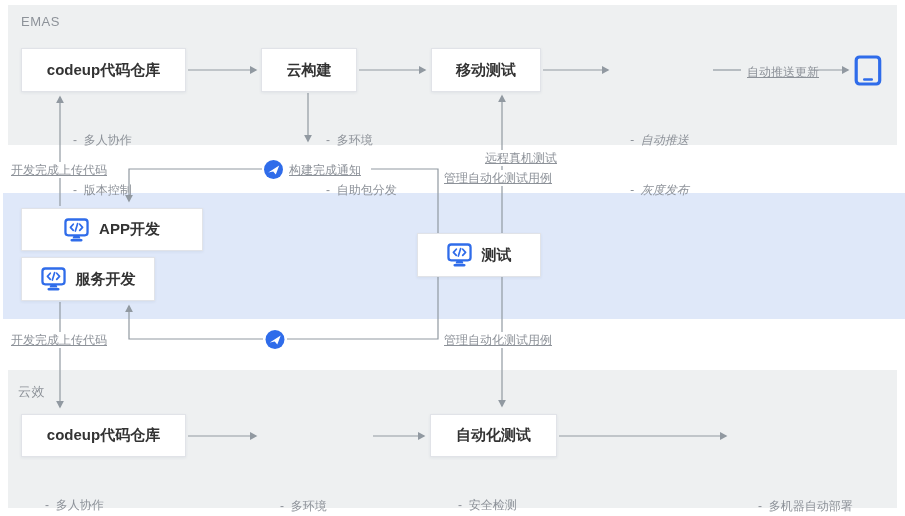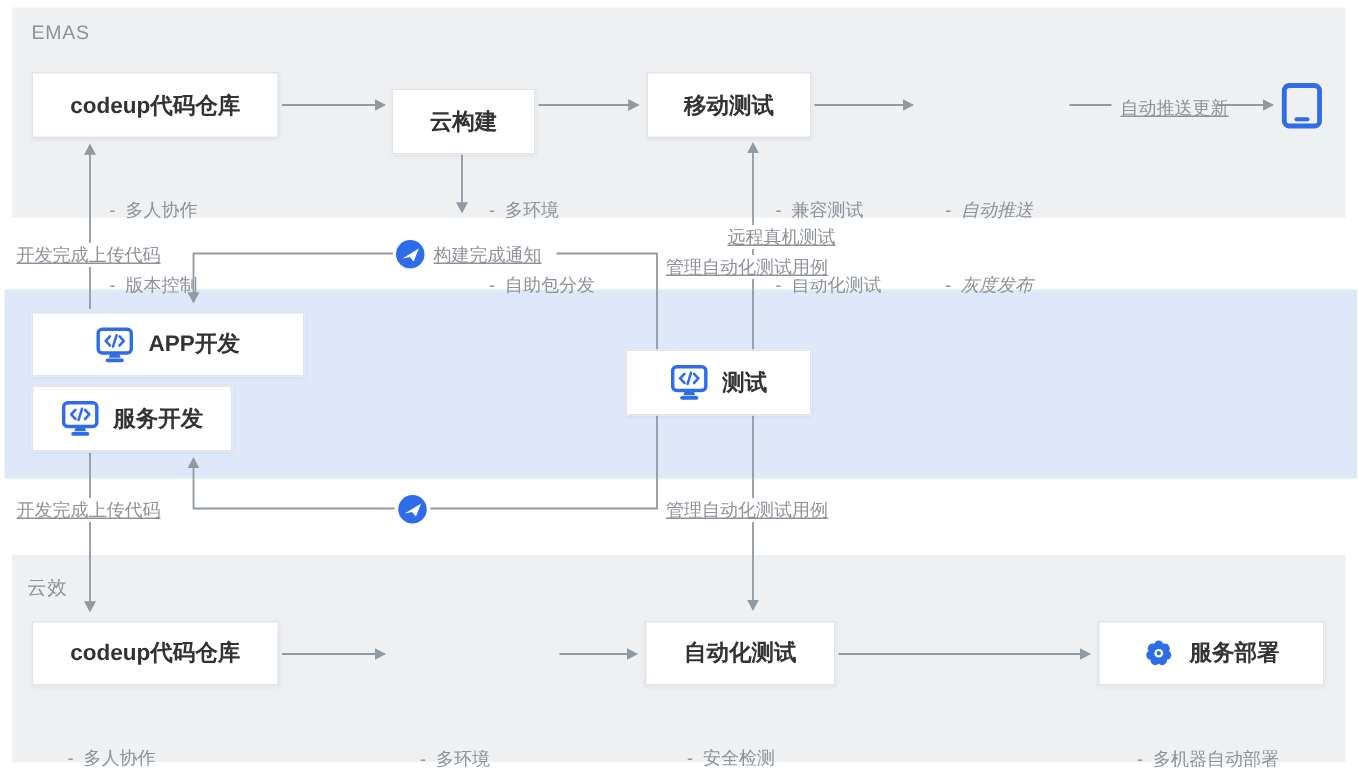--- a/index.html
+++ b/index.html
@@ -64,38 +64,34 @@
       <path class="dot-glyph" d="M-5.2 2.9 L5.7 -3.9 L2.3 4.9 L-0.3 1.9 Z"></path>
     </g>
   </svg>
 
   <div class="lane-label" style="left:21px;top:14px;">EMAS</div>
   <div class="lane-label" style="left:18px;top:383px;">云效</div>
 
   <div class="node" style="left:21px;top:48px;width:165px;height:44px;">
     <span>codeup代码仓库</span>
   </div>
-  <div class="node" style="left:261px;top:59px;width:96px;height:44px;">
+  <div class="node" style="left:261px;top:48px;width:96px;height:44px;">
     <span>云构建</span>
   </div>
   <div class="node" style="left:431px;top:48px;width:110px;height:44px;">
     <span>移动测试</span>
   </div>
 
   <div class="bullets" style="left:73px;top:99px;">
     <div>-  多人协作</div>
     <div>-  版本控制</div>
   </div>
   <div class="bullets" style="left:326px;top:99px;">
     <div>-  多环境</div>
     <div>-  自助包分发</div>
-  </div>
-  <div class="bullets" style="left:517px;top:99px;">
-    <div>-  兼容测试</div>
-    <div>-  自动化测试</div>
   </div>
   <div class="bullets" style="left:630px;top:99px;font-style:italic;">
     <div>-  自动推送</div>
     <div>-  灰度发布</div>
   </div>
 
   <div class="flow-label on-panel" style="left:744px;top:64px;">自动推送更新</div>
   <svg class="icon-abs" style="left:854px;top:55px;" width="28" height="31" viewBox="0 0 28 31">
     <rect x="2.2" y="2" width="23.5" height="27" rx="3.4" class="ic-stroke" stroke-width="3.2"></rect>
     <rect x="9" y="23.2" width="10" height="2.6" rx="1.2" class="ic-fill"></rect>
@@ -141,35 +137,20 @@
     </svg>
     <span>测试</span>
   </div>
 
   <div class="node" style="left:21px;top:414px;width:165px;height:43px;">
     <span>codeup代码仓库</span>
   </div>
   <div class="node" style="left:430px;top:414px;width:127px;height:43px;">
     <span>自动化测试</span>
   </div>
-  <div class="node" style="left:732px;top:414px;width:151px;height:43px;">
-    <svg width="21" height="21" viewBox="0 0 22 22">
-      <circle cx="11" cy="5.4" r="3.3" class="ic-fill"></circle>
-      <circle cx="15.38" cy="7.51" r="3.3" class="ic-fill"></circle>
-      <circle cx="16.46" cy="12.25" r="3.3" class="ic-fill"></circle>
-      <circle cx="13.43" cy="16.05" r="3.3" class="ic-fill"></circle>
-      <circle cx="8.57" cy="16.05" r="3.3" class="ic-fill"></circle>
-      <circle cx="5.54" cy="12.25" r="3.3" class="ic-fill"></circle>
-      <circle cx="6.62" cy="7.51" r="3.3" class="ic-fill"></circle>
-      <circle cx="11" cy="11" r="5" class="ic-fill"></circle>
-      <circle cx="11" cy="11" r="3.05" fill="#ffffff"></circle>
-      <circle cx="11" cy="11" r="1.5" class="ic-fill"></circle>
-    </svg>
-    <span>服务部署</span>
-  </div>
 
   <div class="bullets" style="left:45px;top:464px;">
     <div>-  多人协作</div>
     
   </div>
   <div class="bullets" style="left:280px;top:465px;">
     <div>-  多环境</div>
   </div>
   <div class="bullets" style="left:458px;top:464px;">
     <div>-  安全检测</div>

